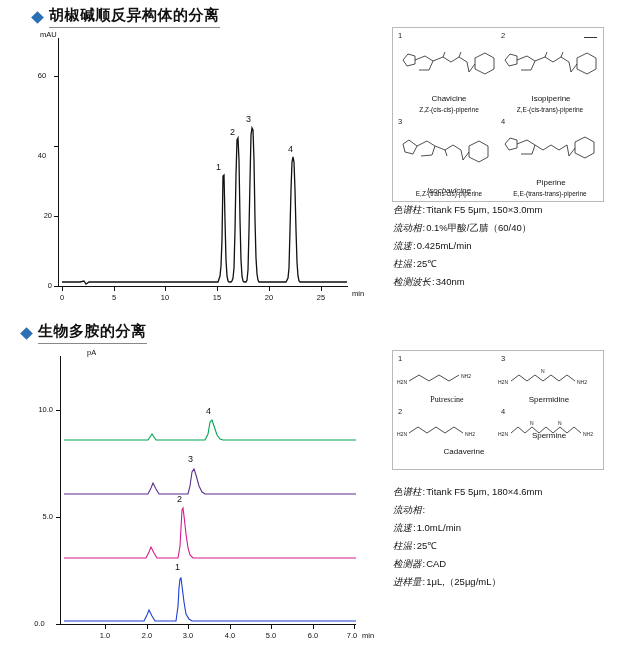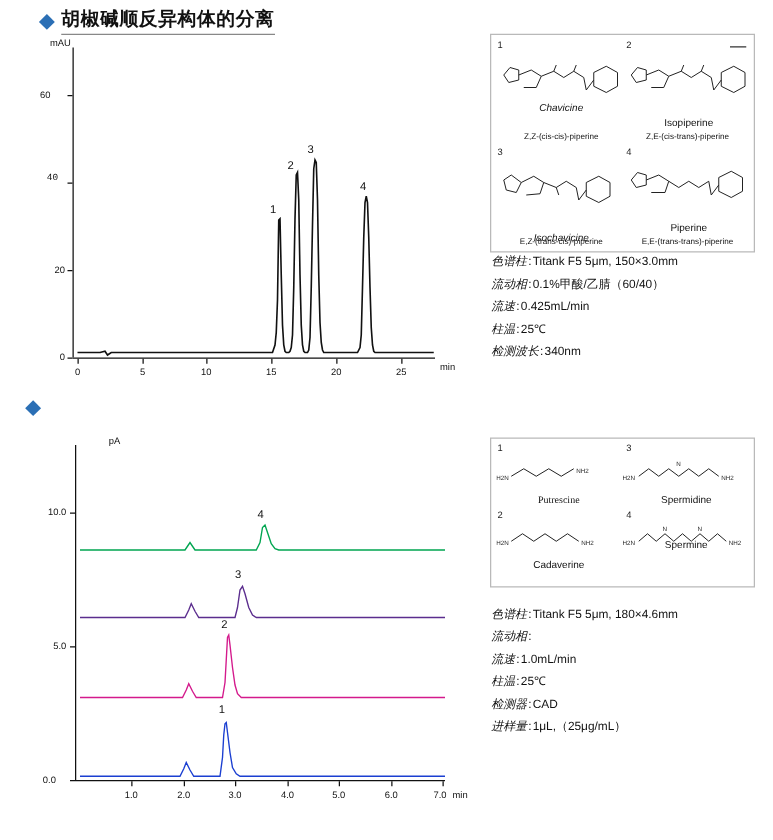--- a/index.html
+++ b/index.html
@@ -72,23 +72,23 @@
 
 <div class="chart" style="left:20px; top:30px; width:330px; height:275px;">
 
   <div class="axis-line" style="left:38px; top:8px; width:1px; height:248px;"></div>
 
   <div class="axis-line" style="left:38px; top:256px; width:290px; height:1px;"></div>
 
   <div class="axis-unit" style="left:20px; top:0px;">mAU</div>
 
   <div class="tick-h" style="left:34px; top:46px;"></div>
-  <div class="ticklabel" style="left:12px; top:41px; width:20px; text-align:left;">60</div>
+  <div class="ticklabel" style="left:12px; top:41px; width:20px; text-align:center;">60</div>
   <div class="tick-h" style="left:34px; top:116px;"></div>
-  <div class="ticklabel" style="left:12px; top:109px; width:20px; text-align:center;font-family:Liberation Mono, monospace;">40</div>
+  <div class="ticklabel" style="left:12px; top:121px; width:20px; text-align:center;">40</div>
   <div class="tick-h" style="left:34px; top:186px;"></div>
   <div class="ticklabel" style="left:12px; top:181px; width:20px; text-align:right;">20</div>
   <div class="tick-h" style="left:34px; top:256px;"></div>
   <div class="ticklabel" style="left:12px; top:251px; width:20px; text-align:right;">0</div>
 
   <div class="tick" style="left:42px;  top:257px;"></div>
   <div class="ticklabel" style="left:32px; top:263px; width:20px;">0</div>
   <div class="tick" style="left:94px;  top:257px;"></div>
   <div class="ticklabel" style="left:84px; top:263px; width:20px;">5</div>
   <div class="tick" style="left:145px; top:257px;"></div>
@@ -129,21 +129,21 @@
       <polygon points="8,26 4,20 9,14 16,16 16,24"></polygon>
       <polyline points="16,20 26,16 34,21 30,30 20,30"></polyline>
       <polyline points="34,21 44,17 52,22 60,17 68,22"></polyline>
       <polyline points="68,22 70,32"></polyline>
       <polygon points="76,18 86,13 95,18 95,29 86,34 76,29"></polygon>
       <polyline points="70,32 76,24"></polyline>
       <line x1="44" y1="17" x2="46" y2="12"></line>
       <line x1="60" y1="17" x2="62" y2="12"></line>
     </g>
   </svg>
-  <div class="struct-name" style="left:6px; top:54px; width:100px;font-style:italic;">Chavicine</div>
+  <div class="struct-name" style="left:6px; top:66px; width:100px;">Chavicine</div>
   <div class="struct-iupac" style="left:2px; top:78px; width:108px;">Z,Z-(cis-cis)-piperine</div>
 
   <div class="struct-num" style="left:108px; top:3px;">2</div>
   <svg style="position:absolute; left:108px; top:12px;" width="100" height="52" viewBox="0 0 100 52">
     <g fill="none" stroke="#222" stroke-width="0.8">
       <polygon points="8,26 4,20 9,14 16,16 16,24"></polygon>
       <polyline points="16,20 26,16 34,21 30,30 20,30"></polyline>
       <polyline points="34,21 44,17 52,22 60,17 68,22"></polyline>
       <polyline points="68,22 70,32"></polyline>
       <polygon points="76,18 86,13 95,18 95,29 86,34 76,29"></polygon>
@@ -209,20 +209,21 @@
   <div class="cond-row">
     <span class="k">检测波长</span>
     <span class="cond-sep">:</span>
     <span class="v">340nm</span>
   </div>
 </div>
 
 <div class="panel" style="left:22px; top:322px;">
   <div class="sec-title">
     <span class="diamond"></span>
+    <span class="txt">生物多胺的分离</span>
   </div>
 </div>
 
 <div class="chart" style="left:20px; top:348px; width:340px; height:300px;">
 
   <div class="axis-line" style="left:40px; top:8px; width:1px; height:268px;"></div>
 
   <div class="axis-line" style="left:40px; top:276px; width:296px; height:1px;"></div>
 
   <div class="axis-unit" style="left:26px; top:0px;padding-left:41px;">pA</div>
@@ -302,21 +303,21 @@
   <div class="struct-name" style="left:106px; top:44px; width:100px;">Spermidine</div>
 
   <div class="struct-num" style="left:5px; top:56px;">2</div>
   <svg style="position:absolute; left:4px; top:66px;" width="100" height="28" viewBox="0 0 100 28">
     <g fill="none" stroke="#222" stroke-width="0.8">
       <polyline points="12,16 21,10 30,16 39,10 48,16 57,10 66,16"></polyline>
     </g>
     <text x="0" y="19" font-size="5" fill="#222" font-family="Liberation Sans, sans-serif">H2N</text>
     <text x="68" y="19" font-size="5" fill="#222" font-family="Liberation Sans, sans-serif">NH2</text>
   </svg>
-  <div class="struct-name" style="left:4px; top:96px; width:100px;">Cadaverine</div>
+  <div class="struct-name" style="left:21px; top:96px; width:100px;">Cadaverine</div>
 
   <div class="struct-num" style="left:108px; top:56px;">4</div>
   <svg style="position:absolute; left:104px; top:66px;" width="104" height="28" viewBox="0 0 104 28">
     <g fill="none" stroke="#222" stroke-width="0.8">
       <polyline points="14,16 21,10 28,16 35,10 42,16 49,10 56,16 63,10 70,16 77,10 84,16"></polyline>
     </g>
     <text x="1" y="19" font-size="5" fill="#222" font-family="Liberation Sans, sans-serif">H2N</text>
     <text x="33" y="8" font-size="5" fill="#222" font-family="Liberation Sans, sans-serif">N</text>
     <text x="61" y="8" font-size="5" fill="#222" font-family="Liberation Sans, sans-serif">N</text>
     <text x="86" y="19" font-size="5" fill="#222" font-family="Liberation Sans, sans-serif">NH2</text>

